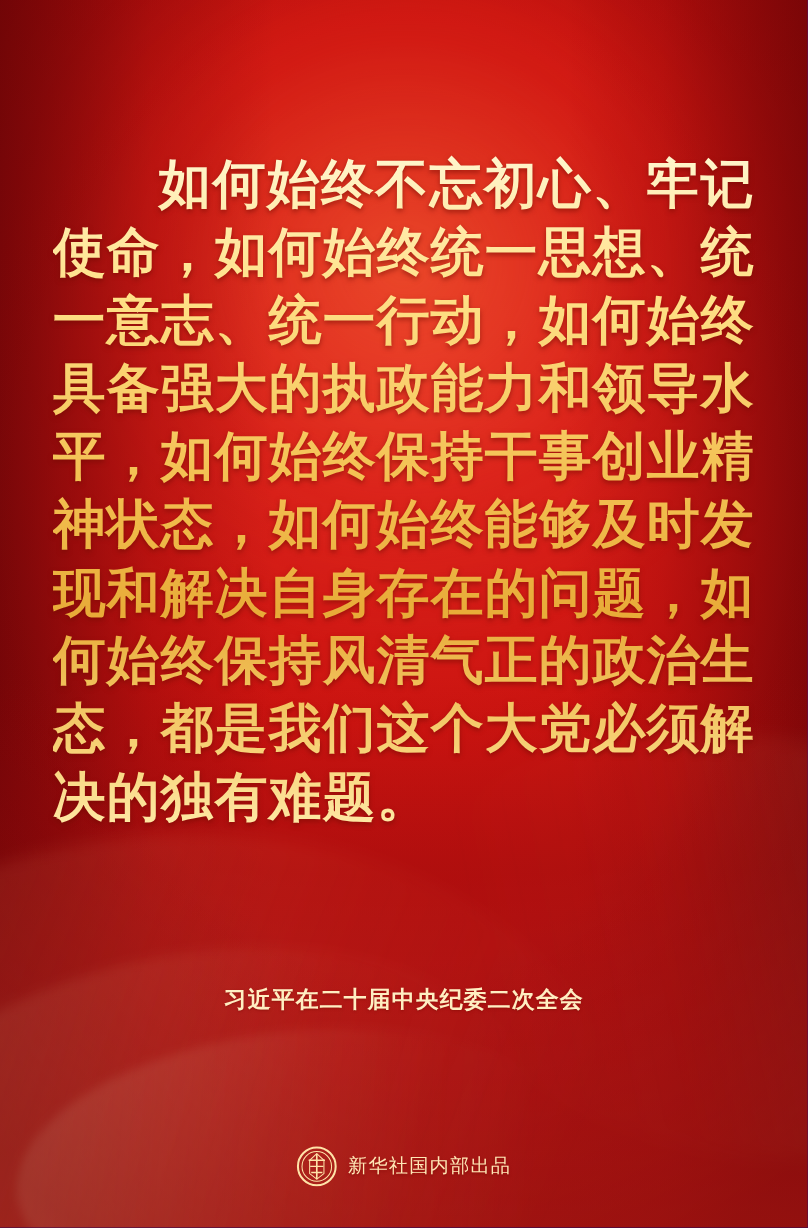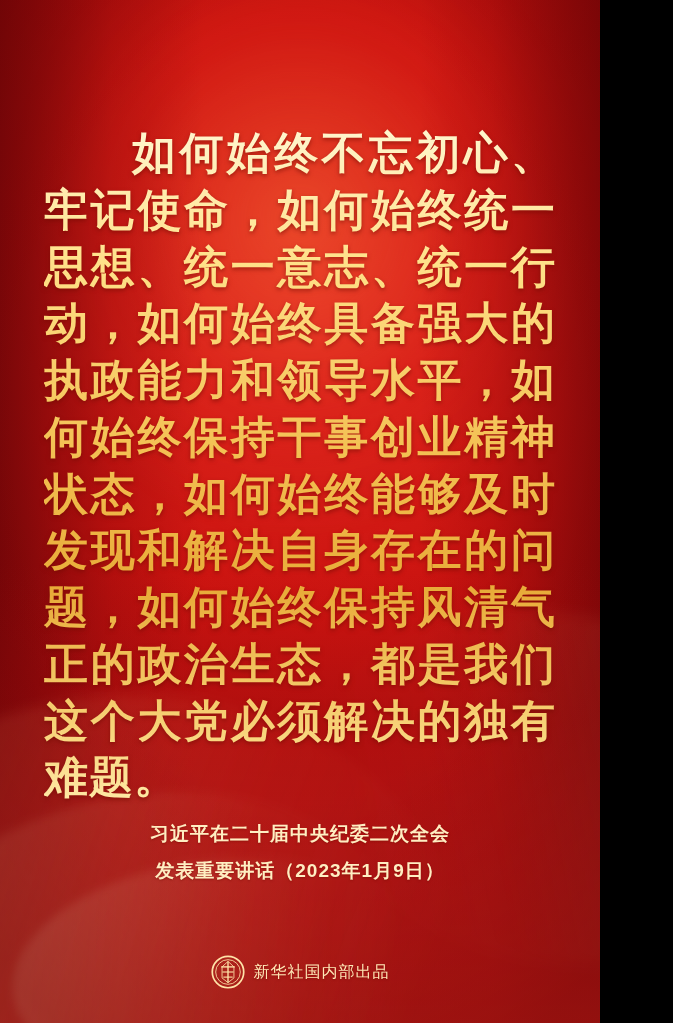--- a/index.html
+++ b/index.html
@@ -5,21 +5,21 @@
   html, body {
     margin: 0;
     padding: 0;
     background: #000;
   }
   body {
     font-family: "Liberation Serif", "DejaVu Serif", serif;
   }
   .poster {
     position: relative;
-    width: 600px;
+    width: 673px;
     height: 1023px;
     overflow: hidden;
     background: #a21caf;
   }
 
   
   .bg-base {
     position: absolute;
     inset: 0;
     background:
@@ -179,21 +179,20 @@
   <div class="swoosh swoosh-b"></div>
   <div class="swoosh swoosh-c"></div>
   <div class="swoosh swoosh-d"></div>
   <div class="vignette"></div>
 
   <div class="content">
     <div class="quote">如何始终不忘初心、牢记使命，如何始终统一思想、统一意志、统一行动，如何始终具备强大的执政能力和领导水平，如何始终保持干事创业精神状态，如何始终能够及时发现和解决自身存在的问题，如何始终保持风清气正的政治生态，都是我们这个大党必须解决的独有难题。</div>
 
     <div class="caption">
       <span class="line">习近平在二十届中央纪委二次全会</span>
-      <span class="line">发表重要讲话（2023年1月9日）</span>
     </div>
 
     <div class="footer">
       <span class="emblem">
         <svg viewBox="0 0 40 40" width="34" height="34" aria-hidden="true">
           <circle cx="20" cy="20" r="18.5" fill="none" stroke="#ffe3a8" stroke-width="2"></circle>
           <circle cx="20" cy="20" r="14.5" fill="none" stroke="#ffe3a8" stroke-width="1"></circle>
           <path d="M20 7.5 L20 32.5" stroke="#ffe3a8" stroke-width="1.6"></path>
           <path d="M12 14 L28 14" stroke="#ffe3a8" stroke-width="1.6"></path>
           <path d="M13.5 20 L26.5 20" stroke="#ffe3a8" stroke-width="1.3"></path>

